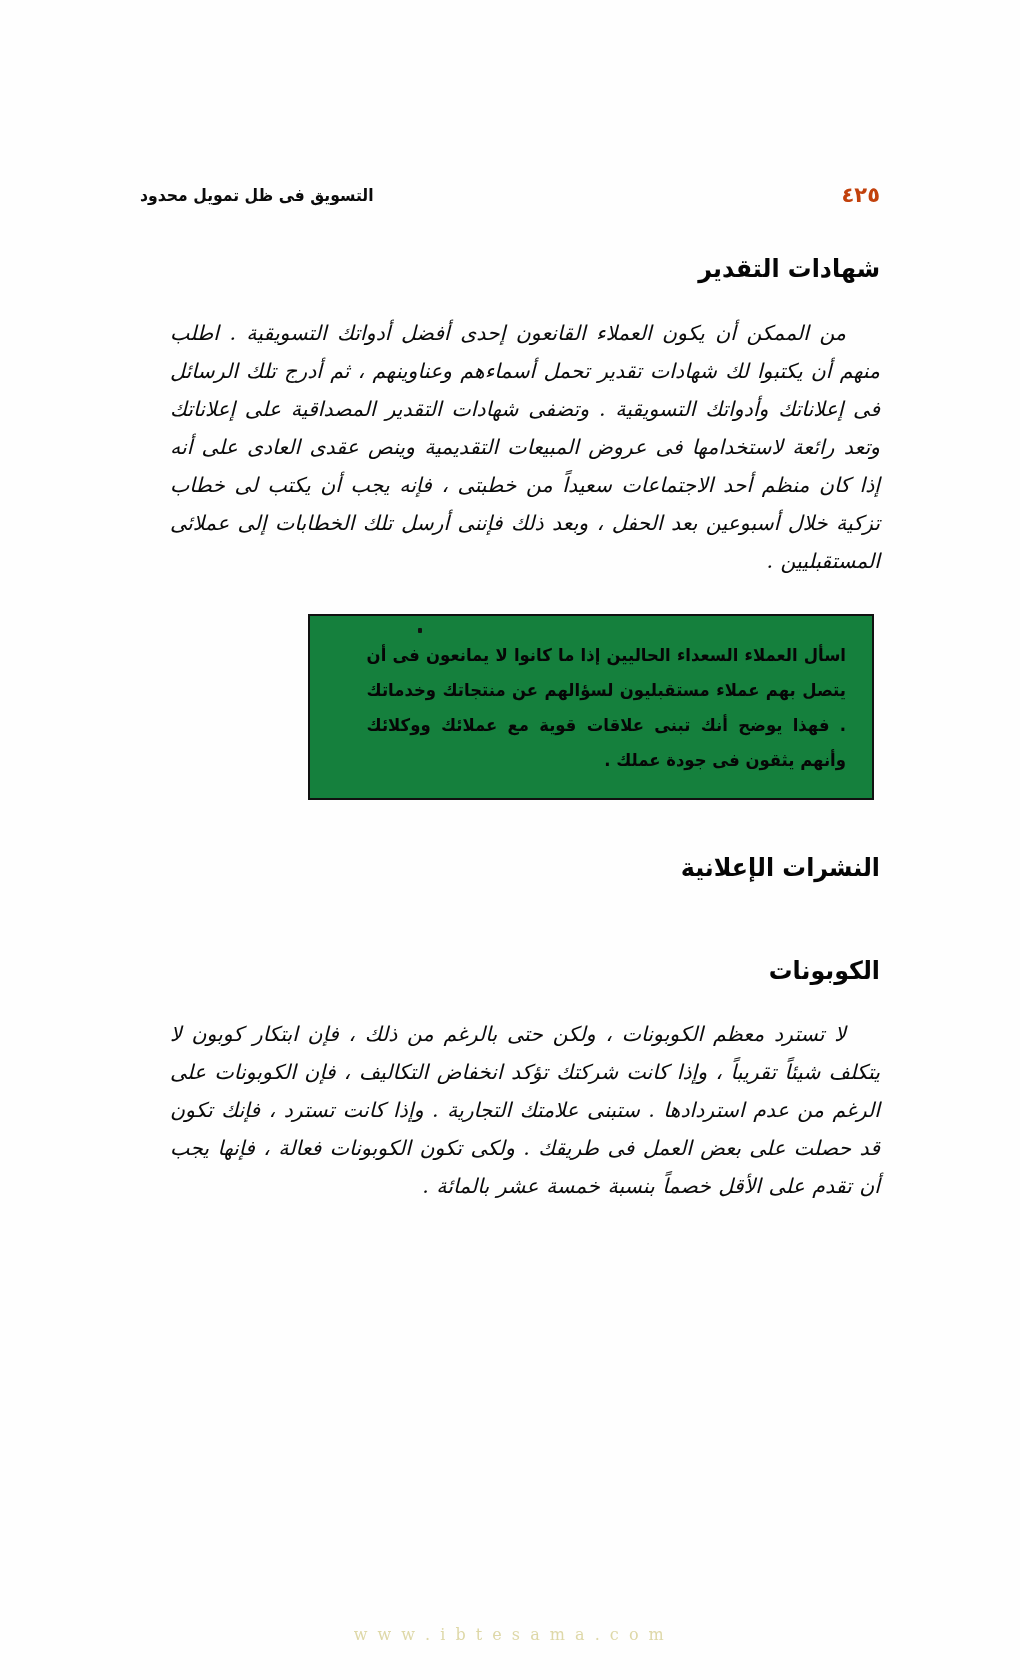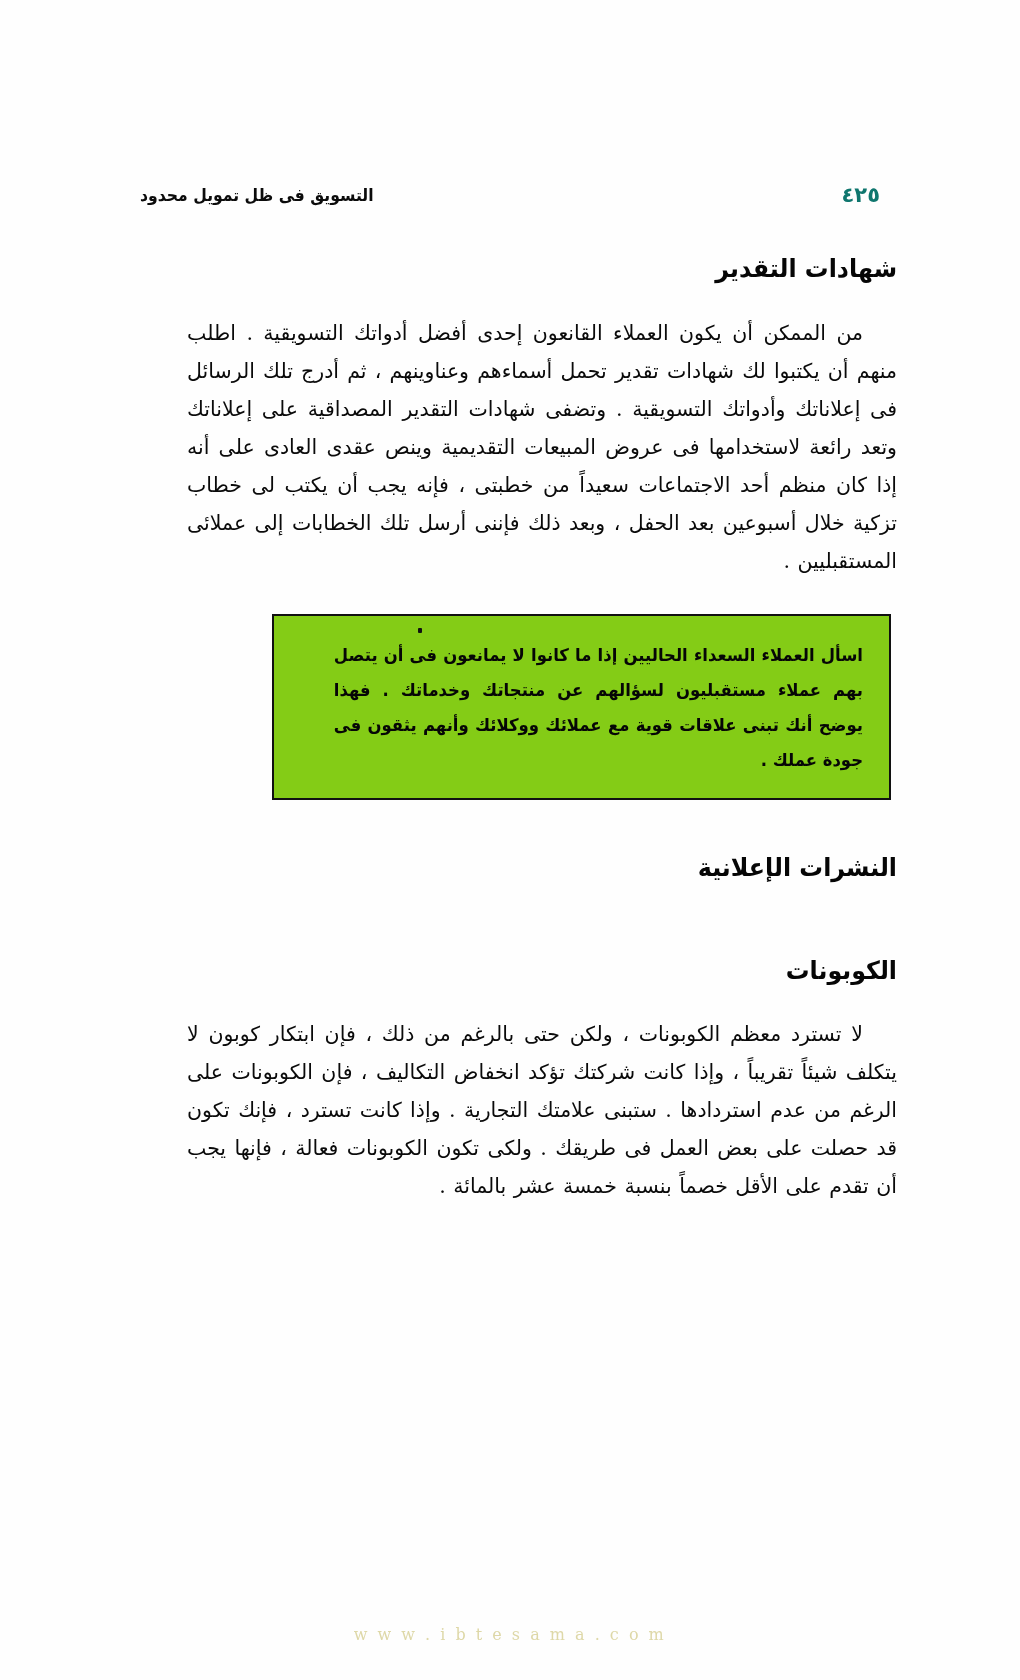--- a/index.html
+++ b/index.html
@@ -32,21 +32,21 @@
     height: 30px;
     direction: rtl;
   }
   .running-head .folio {
     position: absolute;
     right: 0;
     top: 0;
     font-family: "DejaVu Sans", sans-serif;
     font-weight: 700;
     font-size: 21px;
-    color: #0f766e;
+    color: #c2410c;
     letter-spacing: 0px;
   }
   .running-head .head-title {
     position: absolute;
     left: 0;
     top: 2px;
     width: 460px;
     text-align: left;
     font-family: "DejaVu Sans", sans-serif;
     font-weight: 700;
@@ -54,21 +54,21 @@
     color: #0b0b0b;
     white-space: nowrap;
     transform: scaleX(0.92);
     transform-origin: left center;
   }
 
   
   .column {
     position: absolute;
     top: 255px;
-    right: 123px;
+    right: 140px;
     width: 710px;
     direction: rtl;
     text-align: justify;
   }
 
   h2.section-heading {
     margin: 0;
     font-family: "DejaVu Sans", sans-serif;
     font-weight: 700;
     font-size: 25px;
@@ -83,34 +83,35 @@
   p.body-text {
     margin: 0;
     font-family: "DejaVu Serif", "DejaVu Sans", serif;
     font-size: 20.5px;
     line-height: 38px;
     color: #0a0a0a;
     text-align: justify;
     text-align-last: right;
     text-indent: 34px;
     word-spacing: 1px;
+    font-style: italic;
   }
 
   .gap-after-heading { height: 30px; }
   .gap-medium { height: 44px; }
   .gap-large { height: 54px; }
 
   
   .callout {
     margin-top: 34px;
     border: 2.5px solid #111111;
     padding: 22px 26px 20px 26px;
-    background: #84cc16;
+    background: #15803d;
     box-sizing: border-box;
-    width: 619px;
+    width: 566px;
     margin-right: 6px;
   }
   .callout p {
     margin: 0;
     font-family: "DejaVu Sans", sans-serif;
     font-weight: 700;
     font-size: 17.5px;
     line-height: 35px;
     color: #060606;
     text-align: justify;

